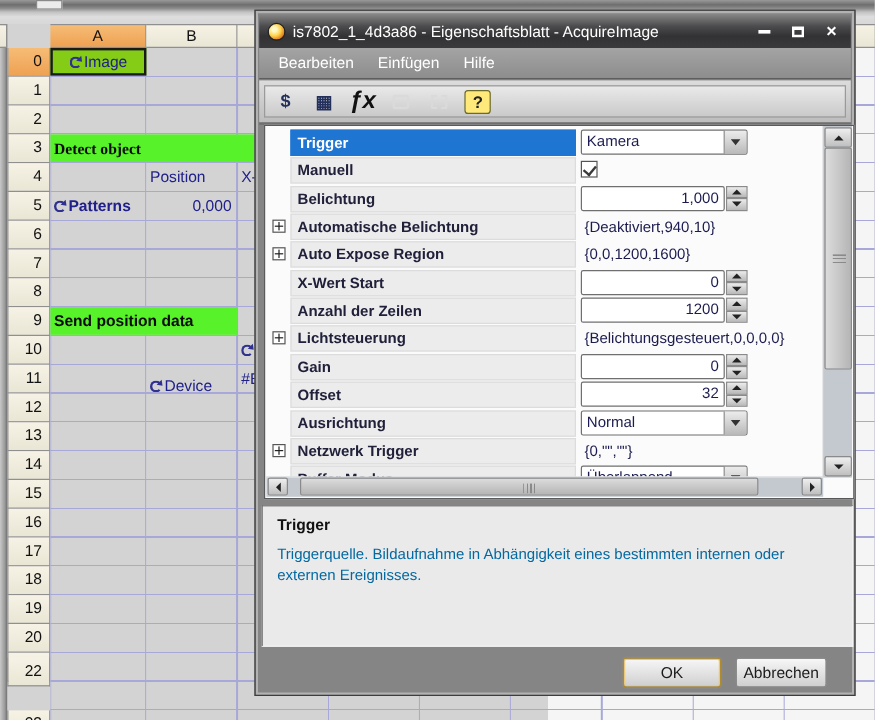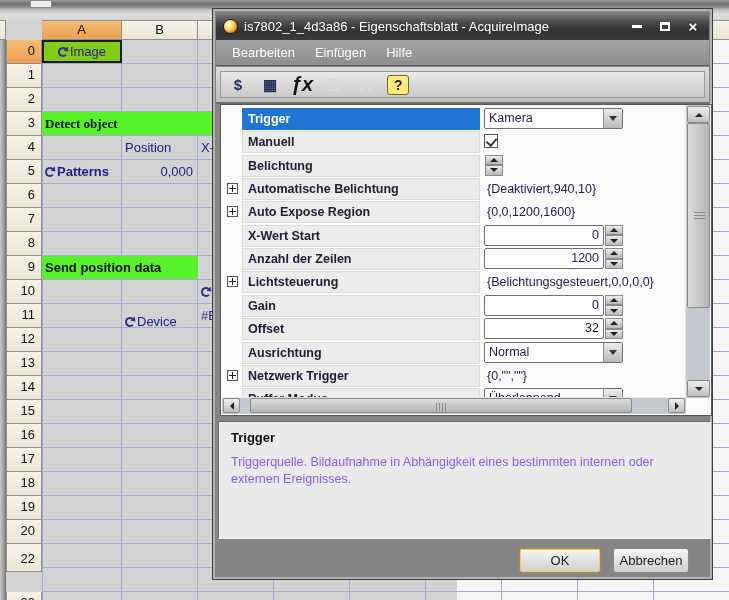--- a/index.html
+++ b/index.html
@@ -125,21 +125,21 @@
   .hscroll .scroll-btn { top:0; height:15px; }
   .hthumb { position:absolute; top:0; left:28px; width:382px; height:15px;
     background:linear-gradient(to bottom,#dcdcdc,#b5b5b5); border:1px solid #8a8a8a; border-radius:2px; }
   .grip-v { position:absolute; top:4px; left:50%; margin-left:-5px; height:8px; width:10px;
     background:repeating-linear-gradient(to right,#8a8a8a 0 1px,transparent 1px 3px); }
 
   
   .descpanel { position:absolute; left:5px; top:412px; width:493px; height:118px; background:#eaeaea;
     border:1px solid; border-color:#6f6f6f #f2f2f2 #f2f2f2 #6f6f6f; padding:8px 12px; }
   .desc-title { font-size:13px; font-weight:bold; color:#111; }
-  .desc-body { margin-top:9px; font-size:12.5px; color:#8b5cf6; width:462px; line-height:1.35; }
+  .desc-body { margin-top:9px; font-size:12.5px; color:#0369a1; width:462px; line-height:1.35; }
 
   .btn { position:absolute; top:539px; height:25px; background:linear-gradient(to bottom,#f7f7f7,#cfcfcf);
     border:1px solid #8a8a8a; border-radius:3px; font-size:13px; color:#1a1a1a; text-align:center; line-height:23px; }
   .btn.ok { left:306px; width:82px; border:1px solid #b08c30; box-shadow:0 0 0 1px #8a8a8a, inset 0 0 0 1px #e9c878; }
   .btn.cancel { left:400px; width:76px; }
 </style>
 </head>
 <body>
 
 <div class="top-strip">
@@ -267,20 +267,21 @@
             </span>
           </div>
         </div>
         <div class="prop-row" style="top: 26.35px;">
           <div class="prop-label">Manuell</div>
           <span class="checkbox"></span>
         </div>
         <div class="prop-row" style="top: 49.7px;">
           <div class="prop-label">Belichtung</div>
           <div class="spinner">
+            <div class="spin-field">1,000</div>
             <div class="spin-btns">
               <div class="spin-btn">
                 <span class="tri-up"></span>
               </div>
               <div class="spin-btn">
                 <span class="tri-dn"></span>
               </div>
             </div>
           </div>
         </div>

